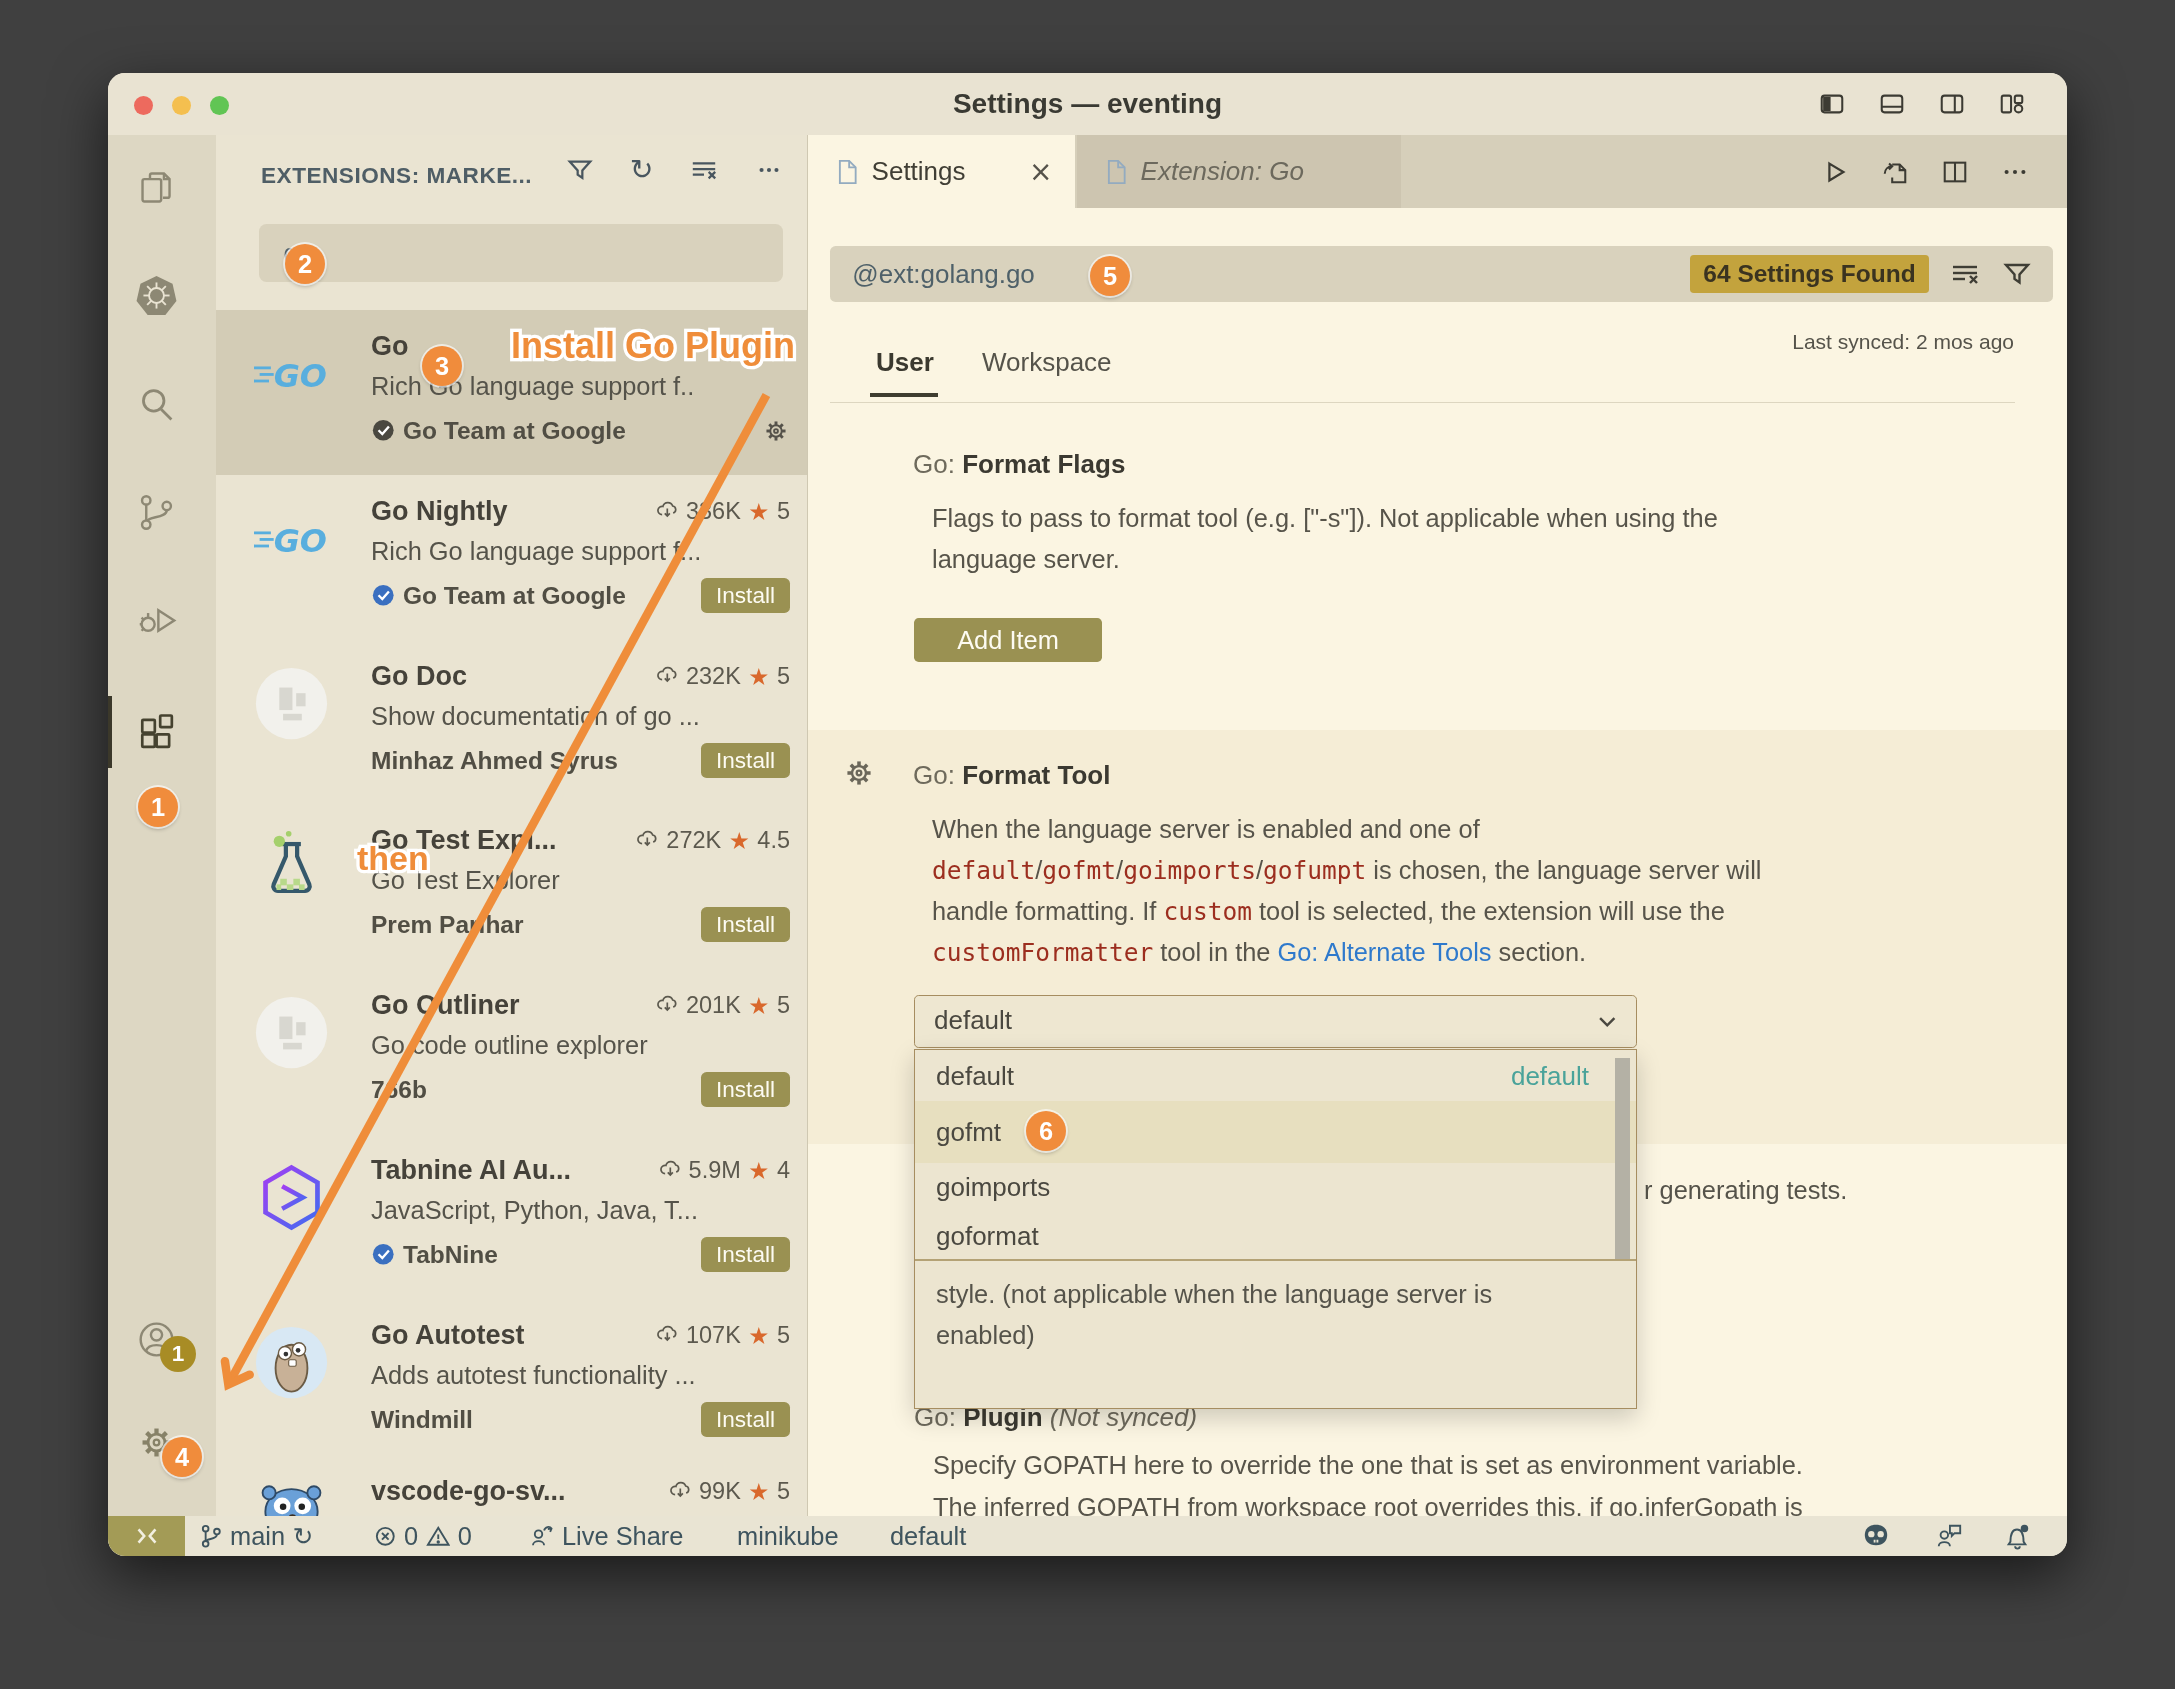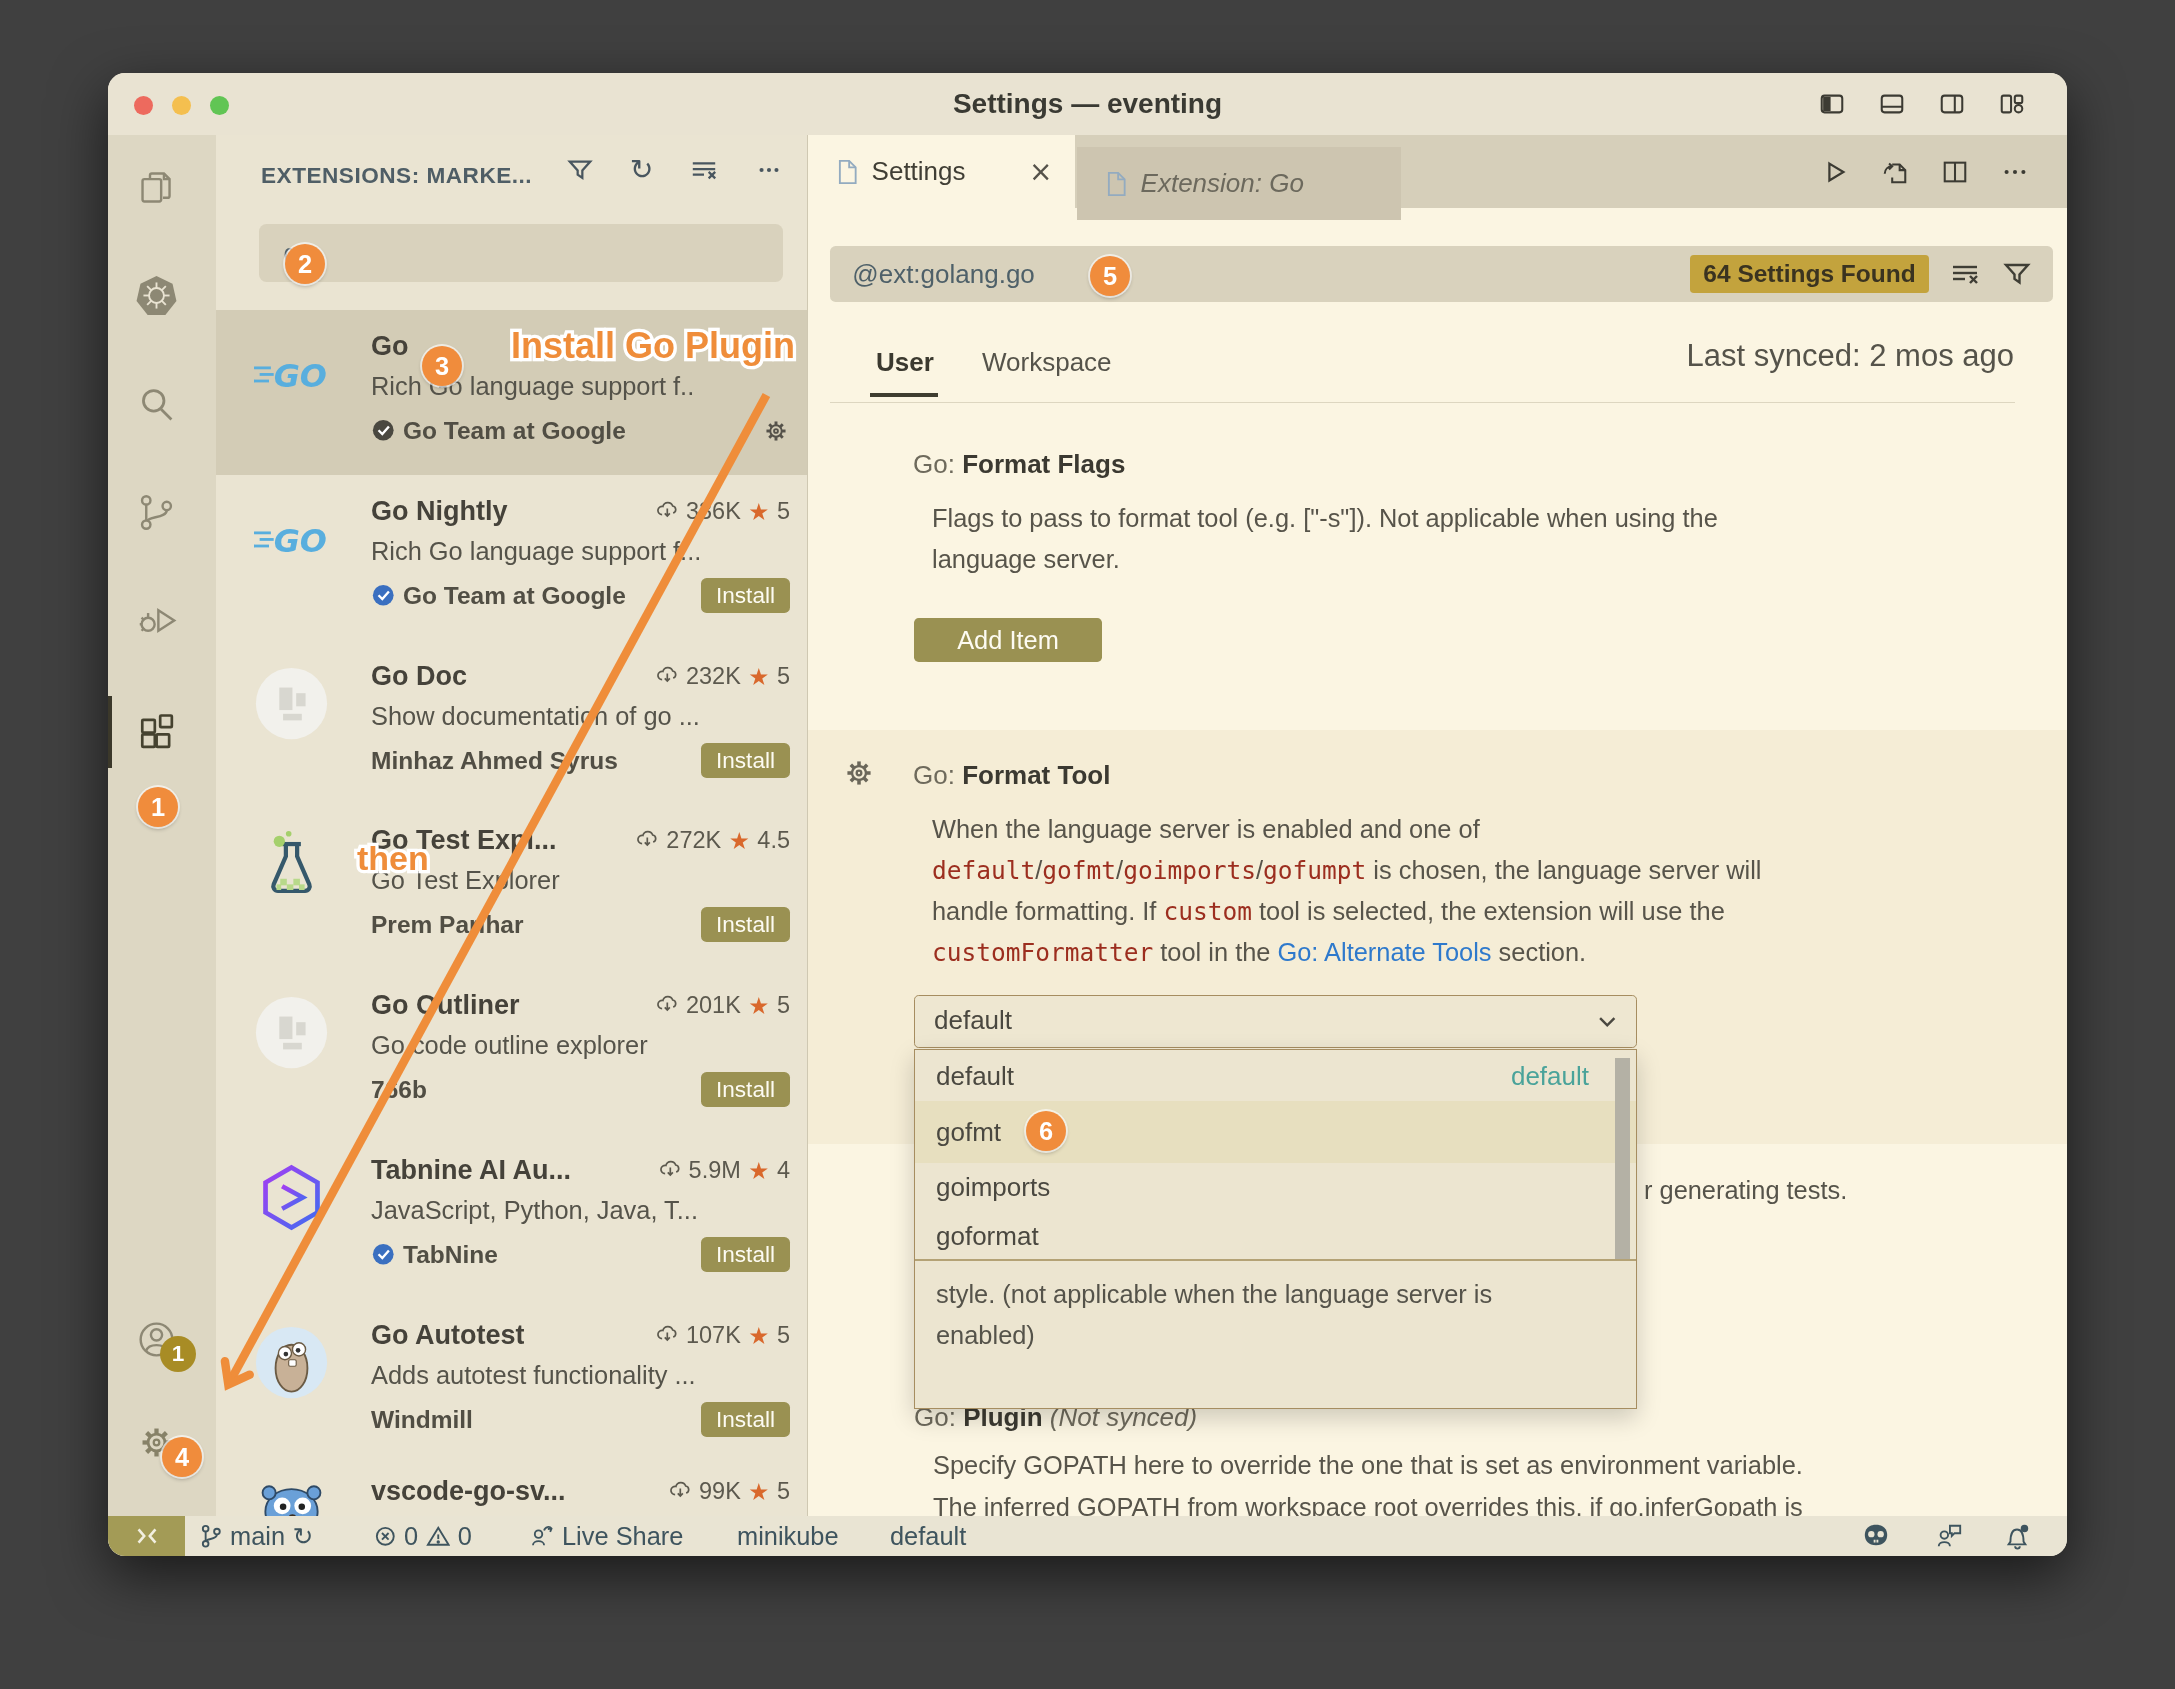--- a/index.html
+++ b/index.html
@@ -39,36 +39,36 @@
   .xrow3{position:absolute;left:155px;right:17px;top:100px;height:41px;display:flex;align-items:center;gap:7.5px;}
   .xpub{font-size:24.5px;font-weight:700;color:#514e44;white-space:nowrap;overflow:hidden;}
   .install{margin-left:auto;background:#9a9152;color:#fdfbf2;border:none;border-radius:5.6px;
            font-size:22.6px;font-family:inherit;padding:4.7px 15px;cursor:pointer;}
   .managegear{margin-left:auto;color:#55524a;}
   
   .editor{position:relative;flex:1;background:#fbf5e2;overflow:hidden;}
   .tabstrip{position:absolute;left:0;top:0;right:0;height:73px;background:#d6cfba;}
   .tab{position:absolute;top:0;height:73px;display:flex;align-items:center;}
   .tab1{left:0;width:267px;background:#fbf5e2;}
-  .tab2{left:269px;width:324px;background:#cdc5b0;margin-top:12px;}
+  .tab2{left:269px;width:324px;background:#cdc5b0;}
   .tablabel{font-size:26px;color:#403e35;margin-left:13px;}
   .tab2 .tablabel{font-style:italic;color:#6c695d;}
   .tabclose{margin-left:auto;margin-right:22.6px;font-size:28px;color:#55524a;font-family:"DejaVu Sans",sans-serif;}
   .edactions{position:absolute;right:38px;top:0;height:73px;display:flex;gap:32px;align-items:center;color:#3c3b33;}
   .sbody{position:absolute;left:0;top:73px;right:0;bottom:0;overflow:hidden;}
   .ssearch{position:absolute;left:21.7px;top:38px;width:1223px;height:56px;background:#d9d2bd;border-radius:5.6px;}
   .ssearch .qtext{position:absolute;left:22.6px;top:0;line-height:56px;font-size:26px;color:#4e6069;}
   .resbadge{position:absolute;right:124px;top:9.4px;height:38px;line-height:38px;padding:0 13px;border-radius:3.8px;
             background:#c3a33d;color:#3a3320;font-size:24.5px;font-weight:600;}
   .ssicons{position:absolute;right:21px;top:13px;display:flex;gap:21px;color:#3f3e35;}
   .scopetab{position:absolute;top:139px;font-size:26px;color:#55534a;}
   .scopetab.on{font-weight:700;color:#3b392f;}
   .useruline{position:absolute;left:62px;top:185px;width:68px;height:3.8px;background:#3f3d30;}
   .scopesep{position:absolute;left:21.7px;top:194px;width:1185px;height:0.9px;background:#ddd6c0;}
-  .lastsync{position:absolute;top:130px;right:53px;font-size:31px;color:#55534a;}
+  .lastsync{position:absolute;top:122px;right:53px;font-size:21px;color:#55534a;}
   .sheadline{font-size:26px;color:#3b3931;}
   .sheadline .pfx{color:#6e6a5c;font-weight:400;}
   .sheadline b{font-weight:700;}
   .sdesc{font-size:25.4px;color:#57544a;line-height:41px;margin-left:19px;}
   .addbtn{position:absolute;left:106px;top:410px;width:188px;height:44px;background:#9a9152;color:#fdfbf2;
           border:none;border-radius:4.7px;font-size:25.4px;font-family:inherit;cursor:pointer;}
   .ftblock{position:absolute;left:0;right:0;top:522px;height:414px;background:#f5edd6;}
   .code{font-family:"DejaVu Sans Mono",monospace;font-size:24.5px;color:#9c2e1f;}
   .slash{color:#57544a;}
   .alink{color:#2e79cc;}

